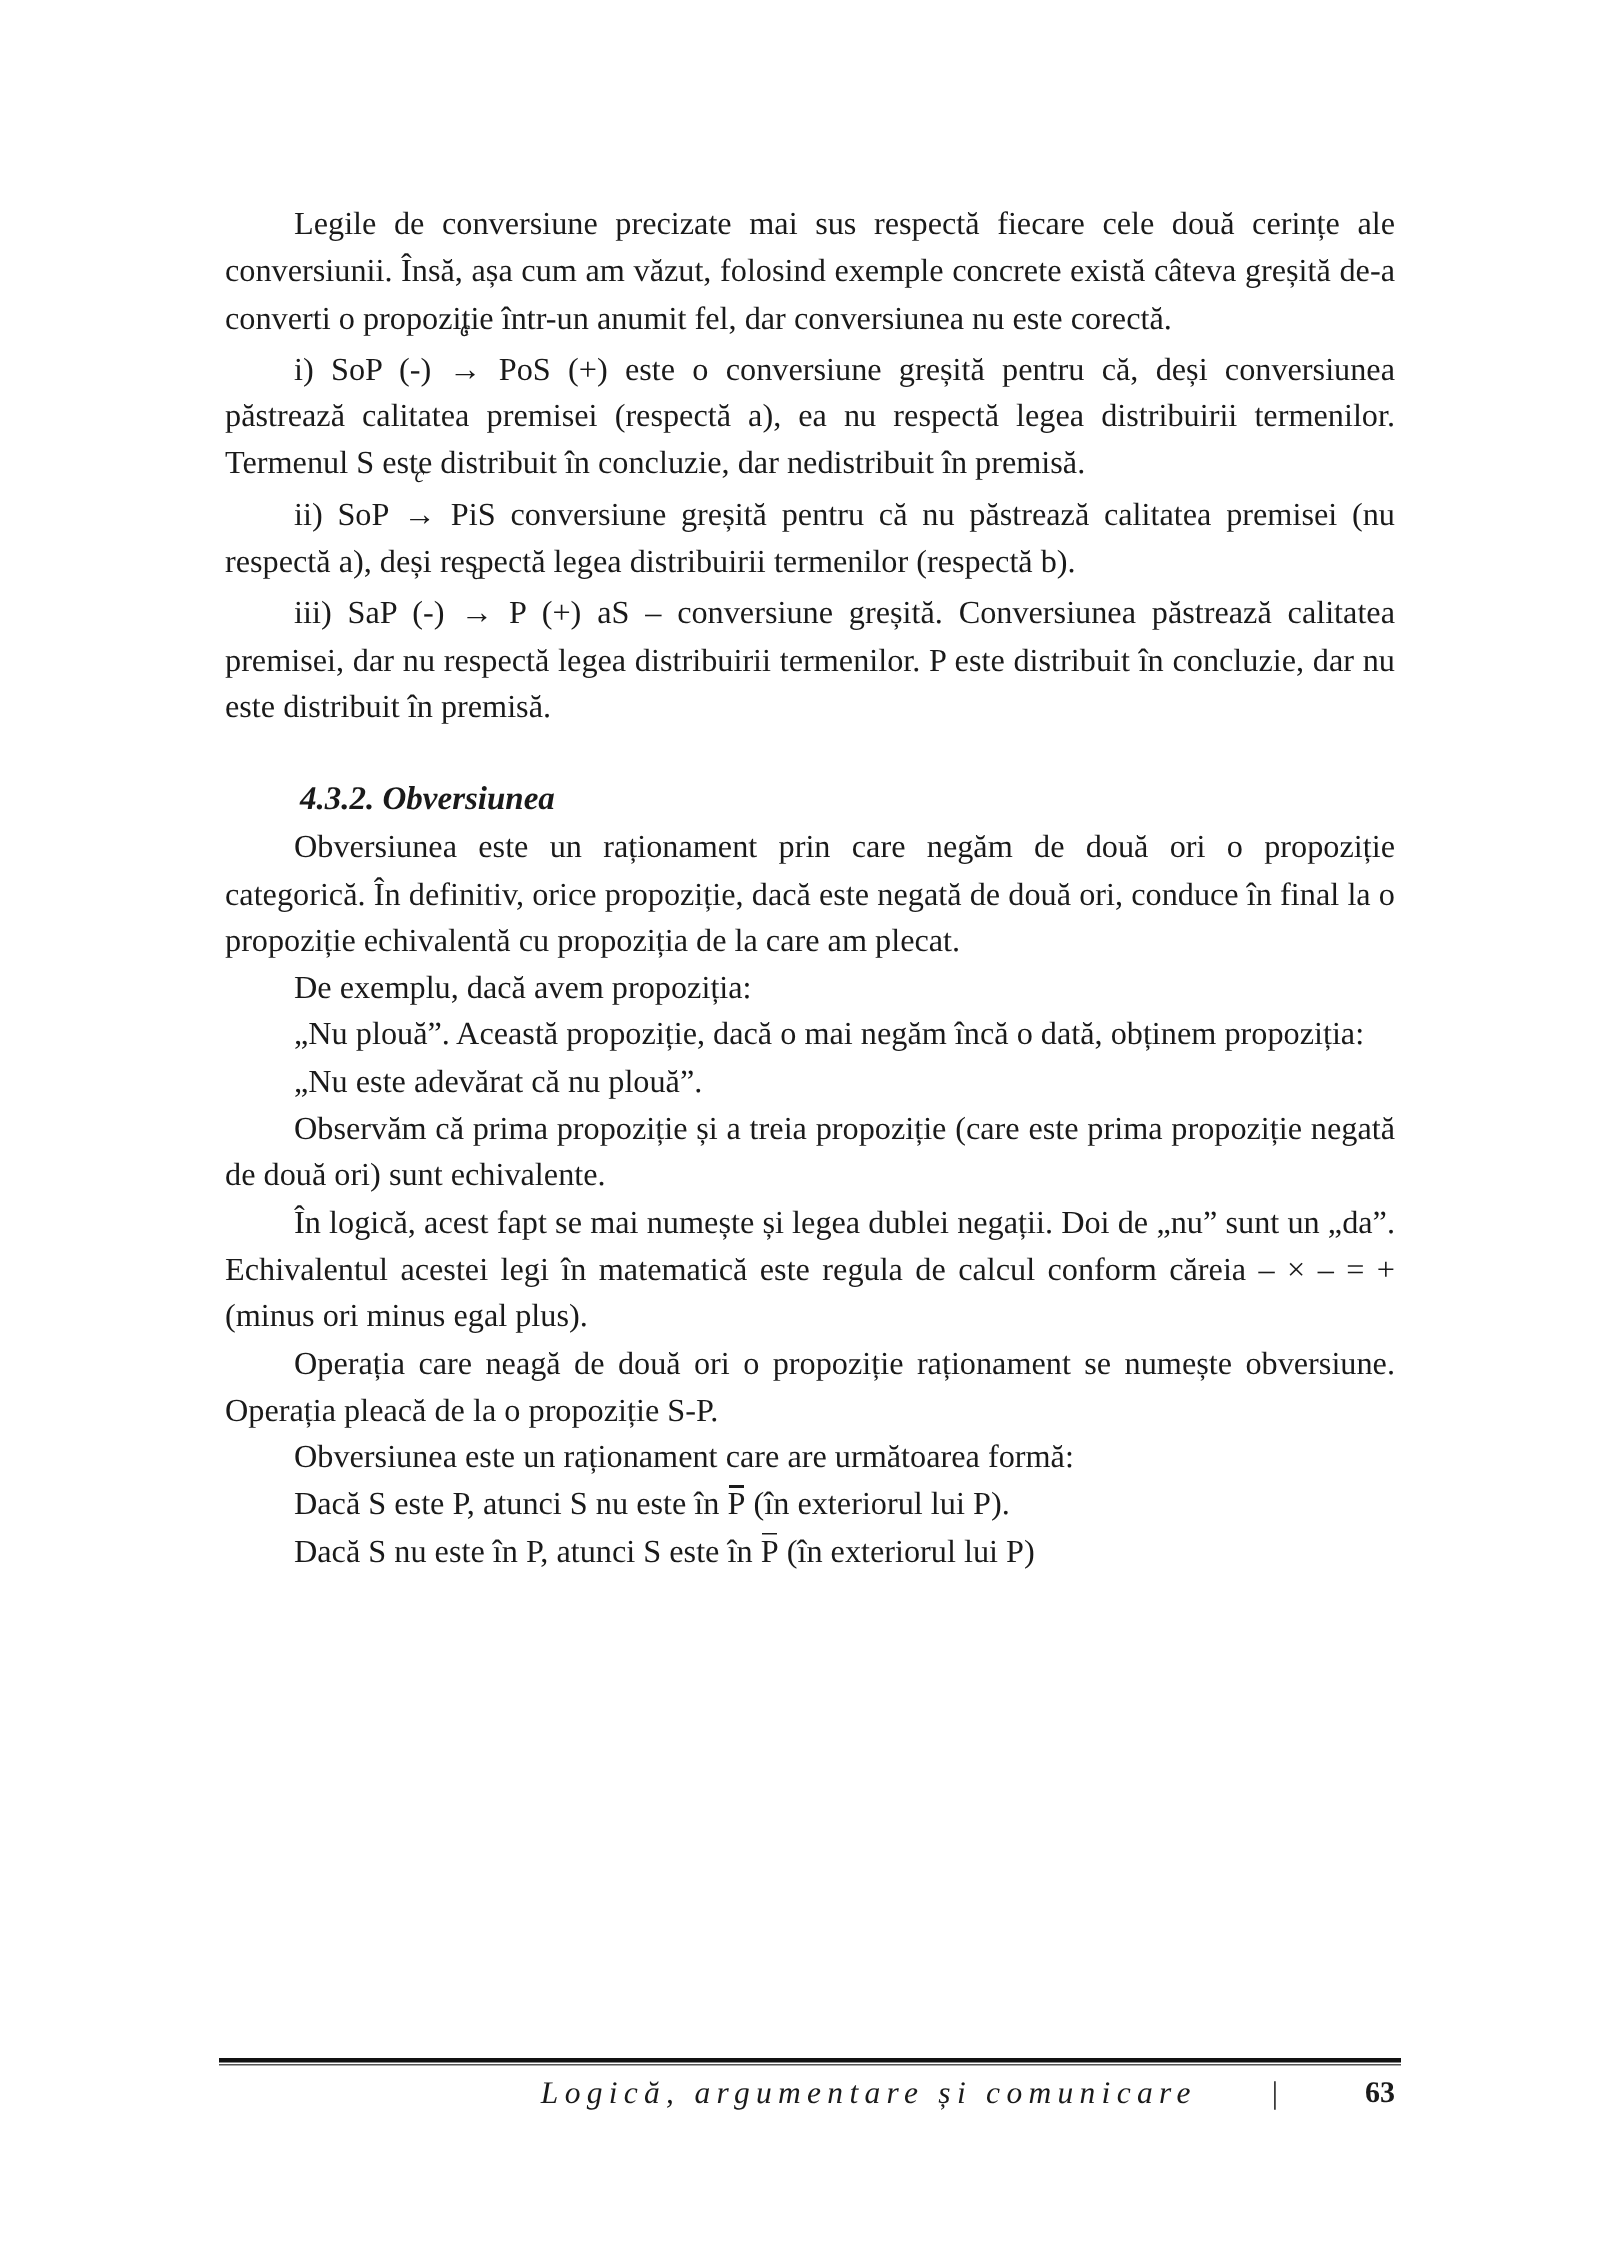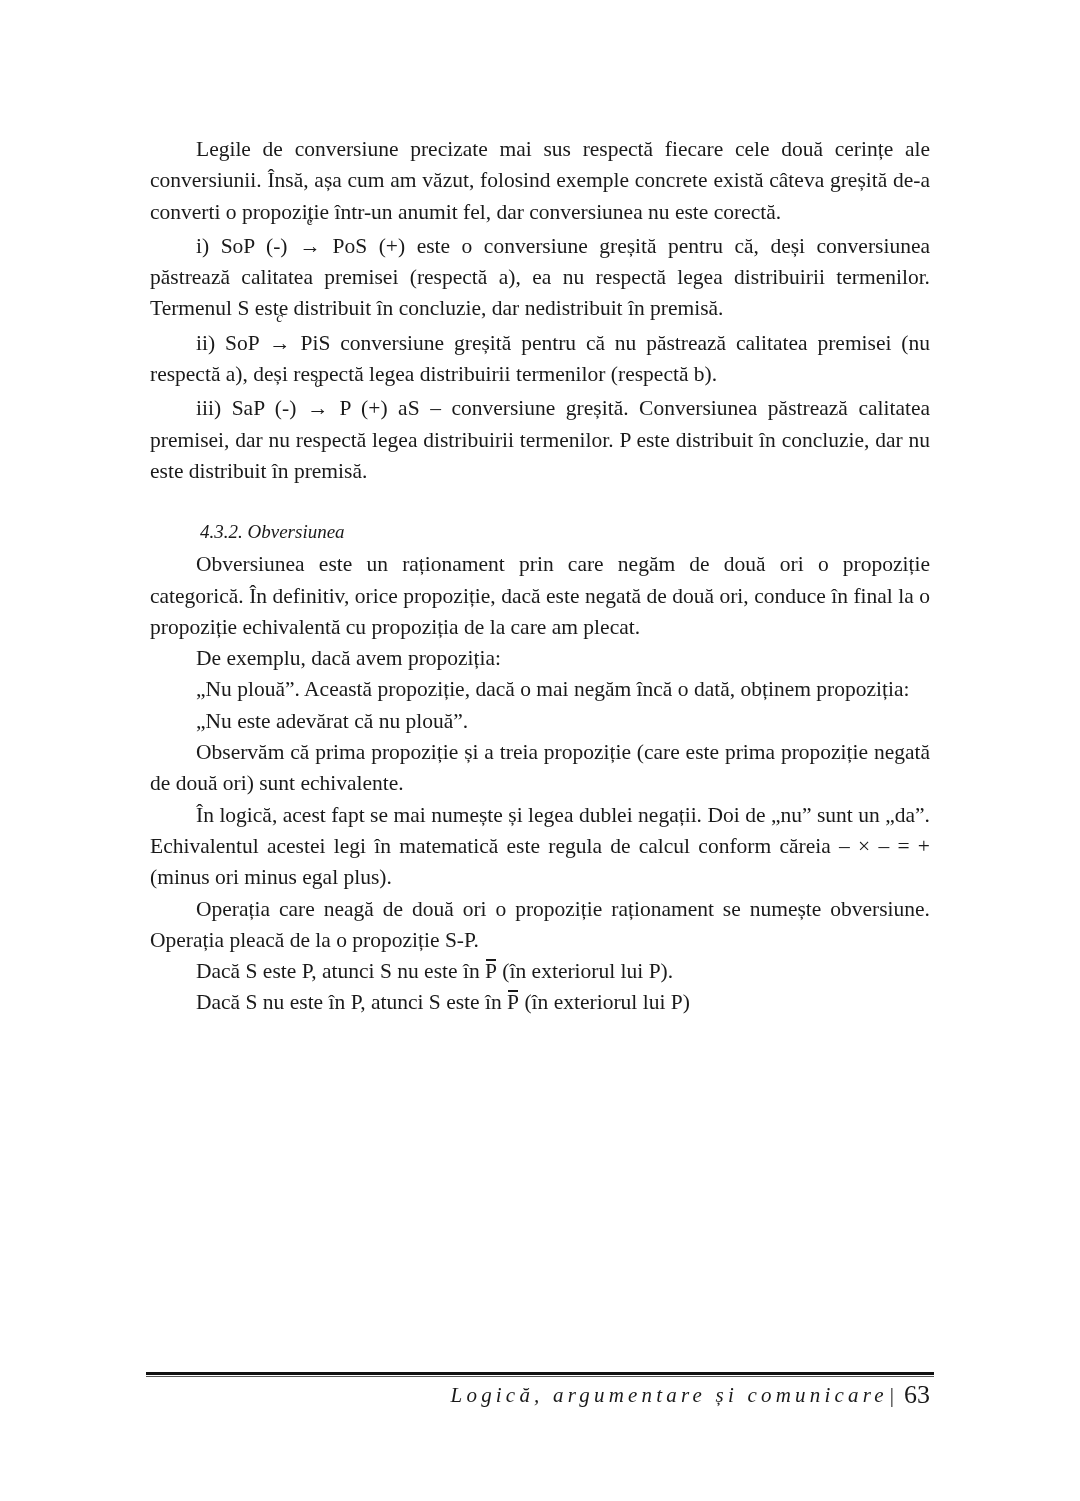--- a/index.html
+++ b/index.html
@@ -23,22 +23,22 @@
     }
     .p {
       font-size: 21.5px;
       line-height: 31.3px;
       text-align: justify;
       margin: 0;
       text-indent: 46px;
     }
     .p.gap-small { margin-top: 3px; }
     .heading {
-      font-size: 19px;
-      font-weight: normal;
+      font-size: 22px;
+      font-weight: bold;
       font-style: italic;
       margin: 28px 0 0 0;
       padding-left: 50px;
       line-height: 34px;
     }
     .arrow {
       display: inline-block;
       position: relative;
       width: 22px;
       text-align: center;
@@ -83,31 +83,32 @@
       margin-top: 1px;
     }
     .footer {
       position: absolute;
       right: 150px;
       top: 1380px;
       font-size: 21px;
       line-height: 30px;
       display: flex;
       align-items: center;
+      gap: 48px;
     }
     .footer .title {
       font-style: italic;
       letter-spacing: 4.2px;
     }
     .footer .sep {
       margin: 0 10px 0 2px;
     }
     .footer .num {
-      font-weight: normal;
-      font-size: 26px;
+      font-weight: bold;
+      font-size: 20px;
     }
   </style>
 </head>
 <body>
 
 <div class="page">
   <p class="p">Legile de conversiune precizate mai sus respectă fiecare cele două cerințe ale conversiunii. Însă, așa cum am văzut, folosind exemple concrete există câteva greșită de-a converti o propoziție într-un anumit fel, dar conversiunea nu este corectă.</p>
 
   <p class="p gap-small">
     <span>i) SoP (-) </span><span class="arrow"><span class="c">c</span><span>→</span></span><span> PoS (+) este o conversiune greșită pentru că, deși conversiunea păstrează calitatea premisei (respectă a), ea nu respectă legea distribuirii termenilor. Termenul S este distribuit în concluzie, dar nedistribuit în premisă.</span>
@@ -123,20 +124,21 @@
 
   <h2 class="heading">4.3.2. Obversiunea</h2>
 
   <p class="p">Obversiunea este un raționament prin care negăm de două ori o propoziție categorică. În definitiv, orice propoziție, dacă este negată de două ori, conduce în final la o propoziție echivalentă cu propoziția de la care am plecat.</p>
   <p class="p">De exemplu, dacă avem propoziția:</p>
   <p class="p">„Nu plouă”. Această propoziție, dacă o mai negăm încă o dată, obținem propoziția:</p>
   <p class="p">„Nu este adevărat că nu plouă”.</p>
   <p class="p">Observăm că prima propoziție și a treia propoziție (care este prima propoziție negată de două ori) sunt echivalente.</p>
   <p class="p">În logică, acest fapt se mai numește și legea dublei negații. Doi de „nu” sunt un „da”. Echivalentul acestei legi în matematică este regula de calcul conform căreia – × – = + (minus ori minus egal plus).</p>
   <p class="p">Operația care neagă de două ori o propoziție raționament se numește obversiune. Operația pleacă de la o propoziție S-P.</p>
+  <p class="p">Obversiunea este un raționament care are următoarea formă:</p>
 
   <p class="p">
     <span>Dacă S este P, atunci S nu este în </span><span class="pbar">P</span><span> (în exteriorul lui P).</span>
   </p>
   <p class="p">
     <span>Dacă S nu este în P, atunci S este în </span><span class="pbar">P</span><span> (în exteriorul lui P)</span>
   </p>
 </div>
 
 <div class="footer-rule">

